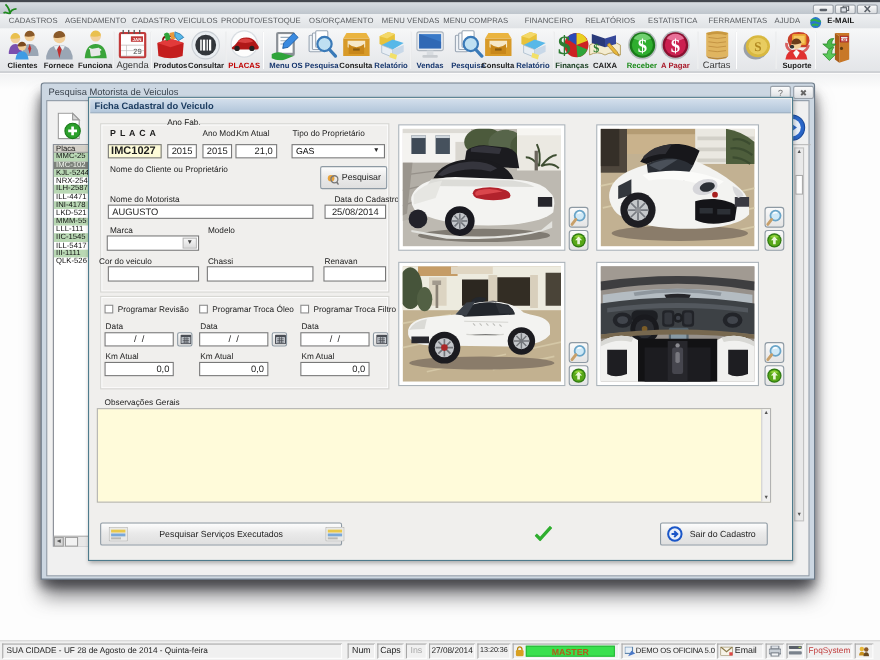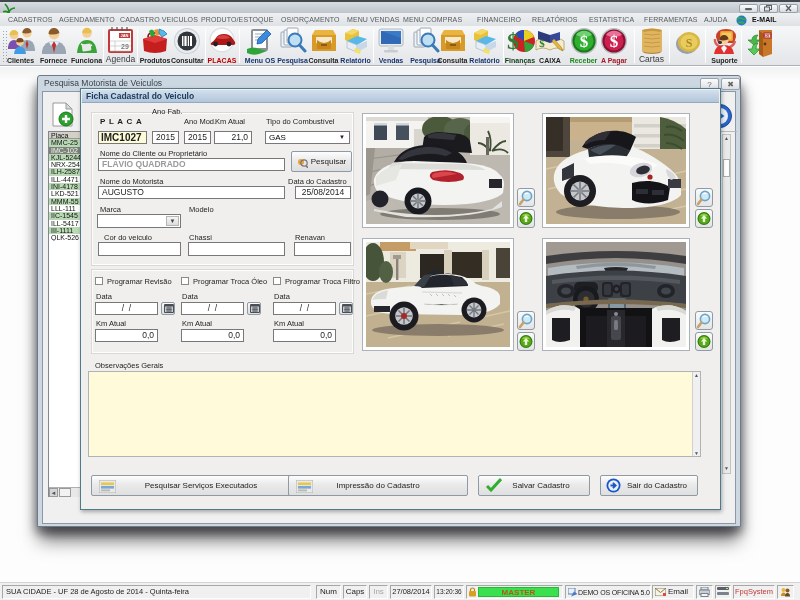--- a/index.html
+++ b/index.html
@@ -349,38 +349,37 @@
 
   <div class="abs gbox" style="left:91px;top:112px;width:263px;height:154px"></div>
   <div class="lbl" style="left:100px;top:117px;font-weight:bold;letter-spacing:.8px;font-size:8px">P L A C A</div>
   <div class="inp" style="left:98px;top:131px;width:49px;height:13px;background:#fdfbd8;font-weight:bold;font-size:10px;line-height:12px;padding-left:2px">IMC1027</div>
   <div class="lbl" style="left:152px;top:107px">Ano Fab.</div>
   <div class="inp" style="left:152px;top:131px;width:27px;height:13px;text-align:center">2015</div>
   <div class="lbl" style="left:184px;top:117px">Ano Mod.</div>
   <div class="inp" style="left:184px;top:131px;width:27px;height:13px;text-align:center">2015</div>
   <div class="lbl" style="left:215px;top:117px">Km Atual</div>
   <div class="inp" style="left:214px;top:131px;width:38px;height:13px;text-align:right;padding-right:3px">21,0</div>
-  <div class="lbl" style="left:266px;top:117px">Tipo do Combustível</div>
+  <div class="lbl" style="left:266px;top:117px">Tipo do Proprietário</div>
   <div class="sel" style="left:265px;top:131px;width:85px;height:13px;padding-left:3px">GAS<span style="position:absolute;right:4px;top:0;font-size:6px;color:#222;line-height:11px">▼</span></div>
   <div class="lbl" style="left:100px;top:149px">Nome do Cliente ou Proprietário</div>
-  <div class="inp" style="left:98px;top:158px;width:187px;height:13px;color:#9b9b9b;font-weight:bold;padding-left:3px">FLÁVIO QUADRADO</div>
   <div class="btn" style="left:291px;top:151px;width:61px;height:21px;line-height:19px;padding-left:14px">Pesquisar</div>
   <svg class="abs" style="left:296px;top:156px" width="12" height="12" viewBox="0 0 12 12">
       <circle cx="5" cy="6" r="3" fill="#e8a33d"></circle>
       <circle cx="8" cy="7" r="3.2" fill="none" stroke="#777" stroke-width="1.2"></circle>
       <path d="M10 9.5 L12 12" stroke="#777" stroke-width="1.6"></path>
     </svg>
   <div class="lbl" style="left:100px;top:177px">Nome do Motorista</div>
   <div class="inp" style="left:98px;top:186px;width:187px;height:13px;padding-left:3px">AUGUSTO</div>
-  <div class="lbl" style="left:288px;top:177px">Data do Cadastro</div>
+  <div class="lbl" style="left:304px;top:177px">Data do Cadastro</div>
   <div class="inp" style="left:295px;top:186px;width:56px;height:13px;text-align:center">25/08/2014</div>
   <div class="lbl" style="left:100px;top:205px">Marca</div>
   <div class="sel" style="left:97px;top:214px;width:84px;height:14px">&nbsp;<span class="da">▼</span></div>
   <div class="lbl" style="left:189px;top:205px">Modelo</div>
-  <div class="lbl" style="left:104px;top:233px">Cor do veiculo</div>
+  <div class="lbl" style="left:90px;top:233px">Cor do veiculo</div>
   <div class="inp" style="left:98px;top:242px;width:83px;height:14px"></div>
   <div class="lbl" style="left:189px;top:233px">Chassi</div>
   <div class="inp" style="left:188px;top:242px;width:97px;height:14px"></div>
   <div class="lbl" style="left:295px;top:233px">Renavan</div>
   <div class="inp" style="left:294px;top:242px;width:57px;height:14px"></div>
 
   <div class="abs gbox" style="left:91px;top:269px;width:263px;height:85px"></div>
   <div class="cbx" style="left:95px;top:277px"></div>
     <div class="lbl" style="left:107px;top:277px">Programar Revisão</div>
   <div class="cbx" style="left:181px;top:277px"></div>
@@ -641,28 +640,26 @@
       </svg>
     </div>
 
   <div class="btn" style="left:91px;top:475px;width:220px;height:21px;line-height:20px">Pesquisar Serviços Executados</div>
     <div class="abs" style="left:99px;top:479px"><svg width="17" height="13" viewBox="0 0 17 13">
         <rect x="0" y="0" width="17" height="13" rx="1" fill="#e9e9e7" stroke="#b0b0ae"></rect>
         <rect x="2" y="2.5" width="13" height="2.6" fill="#e8c84a"></rect>
         <rect x="2" y="6" width="13" height="2.6" fill="#7aa8d8"></rect>
         <rect x="2" y="9.5" width="9" height="1.8" fill="#b8b8b4"></rect>
       </svg></div>
-  <div class="btn" style="left:288px;top:475px;width:180px;height:21px;line-height:20px">Impressão do Cadastro</div>
     <div class="abs" style="left:296px;top:479px"><svg width="17" height="13" viewBox="0 0 17 13">
         <rect x="0" y="0" width="17" height="13" rx="1" fill="#e9e9e7" stroke="#b0b0ae"></rect>
         <rect x="2" y="2.5" width="13" height="2.6" fill="#e8c84a"></rect>
         <rect x="2" y="6" width="13" height="2.6" fill="#7aa8d8"></rect>
         <rect x="2" y="9.5" width="9" height="1.8" fill="#b8b8b4"></rect>
       </svg></div>
-  <div class="btn" style="left:478px;top:475px;width:112px;height:21px;line-height:20px;padding-left:14px">Salvar Cadastro</div>
     <div class="abs" style="left:486px;top:478px"><svg width="16" height="14" viewBox="0 0 16 14">
         <path d="M1 8 L5 12 L15 1" fill="none" stroke="#2fae2f" stroke-width="3"></path>
       </svg></div>
   <div class="btn" style="left:600px;top:475px;width:98px;height:21px;line-height:20px;padding-left:16px">Sair do Cadastro</div>
     <div class="abs" style="left:606px;top:478px"><svg width="15" height="15" viewBox="0 0 15 15">
         <circle cx="7.5" cy="7.5" r="7" fill="#1a56c8"></circle>
         <circle cx="7.5" cy="7.5" r="5.2" fill="#e8f0fa"></circle>
         <path d="M4.5 7.5 h4 m-1.6 -2.6 l2.8 2.6 l-2.8 2.6" stroke="#1a56c8" stroke-width="1.8" fill="none"></path>
       </svg></div>
 

